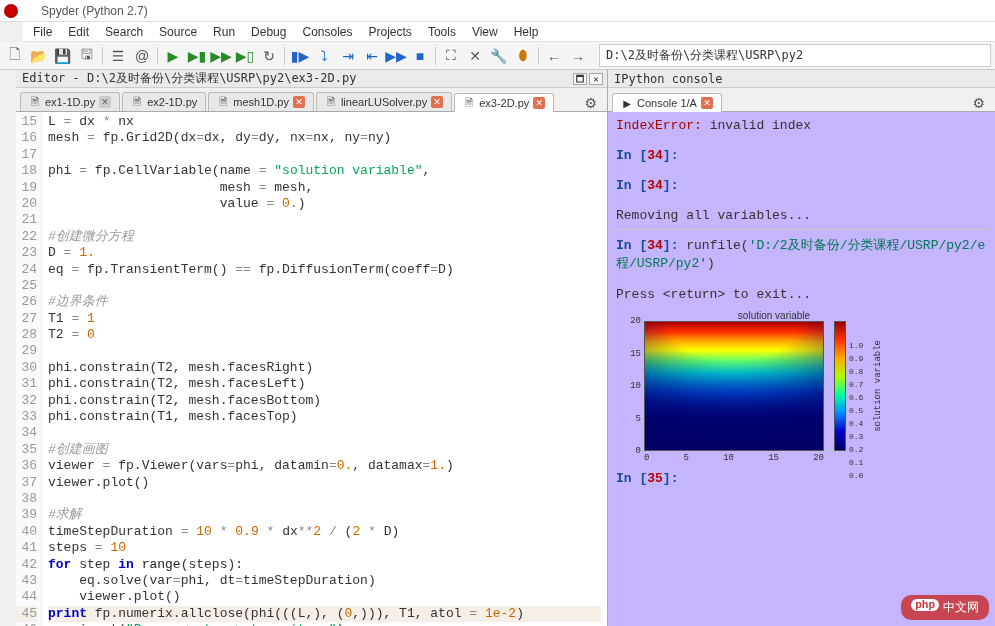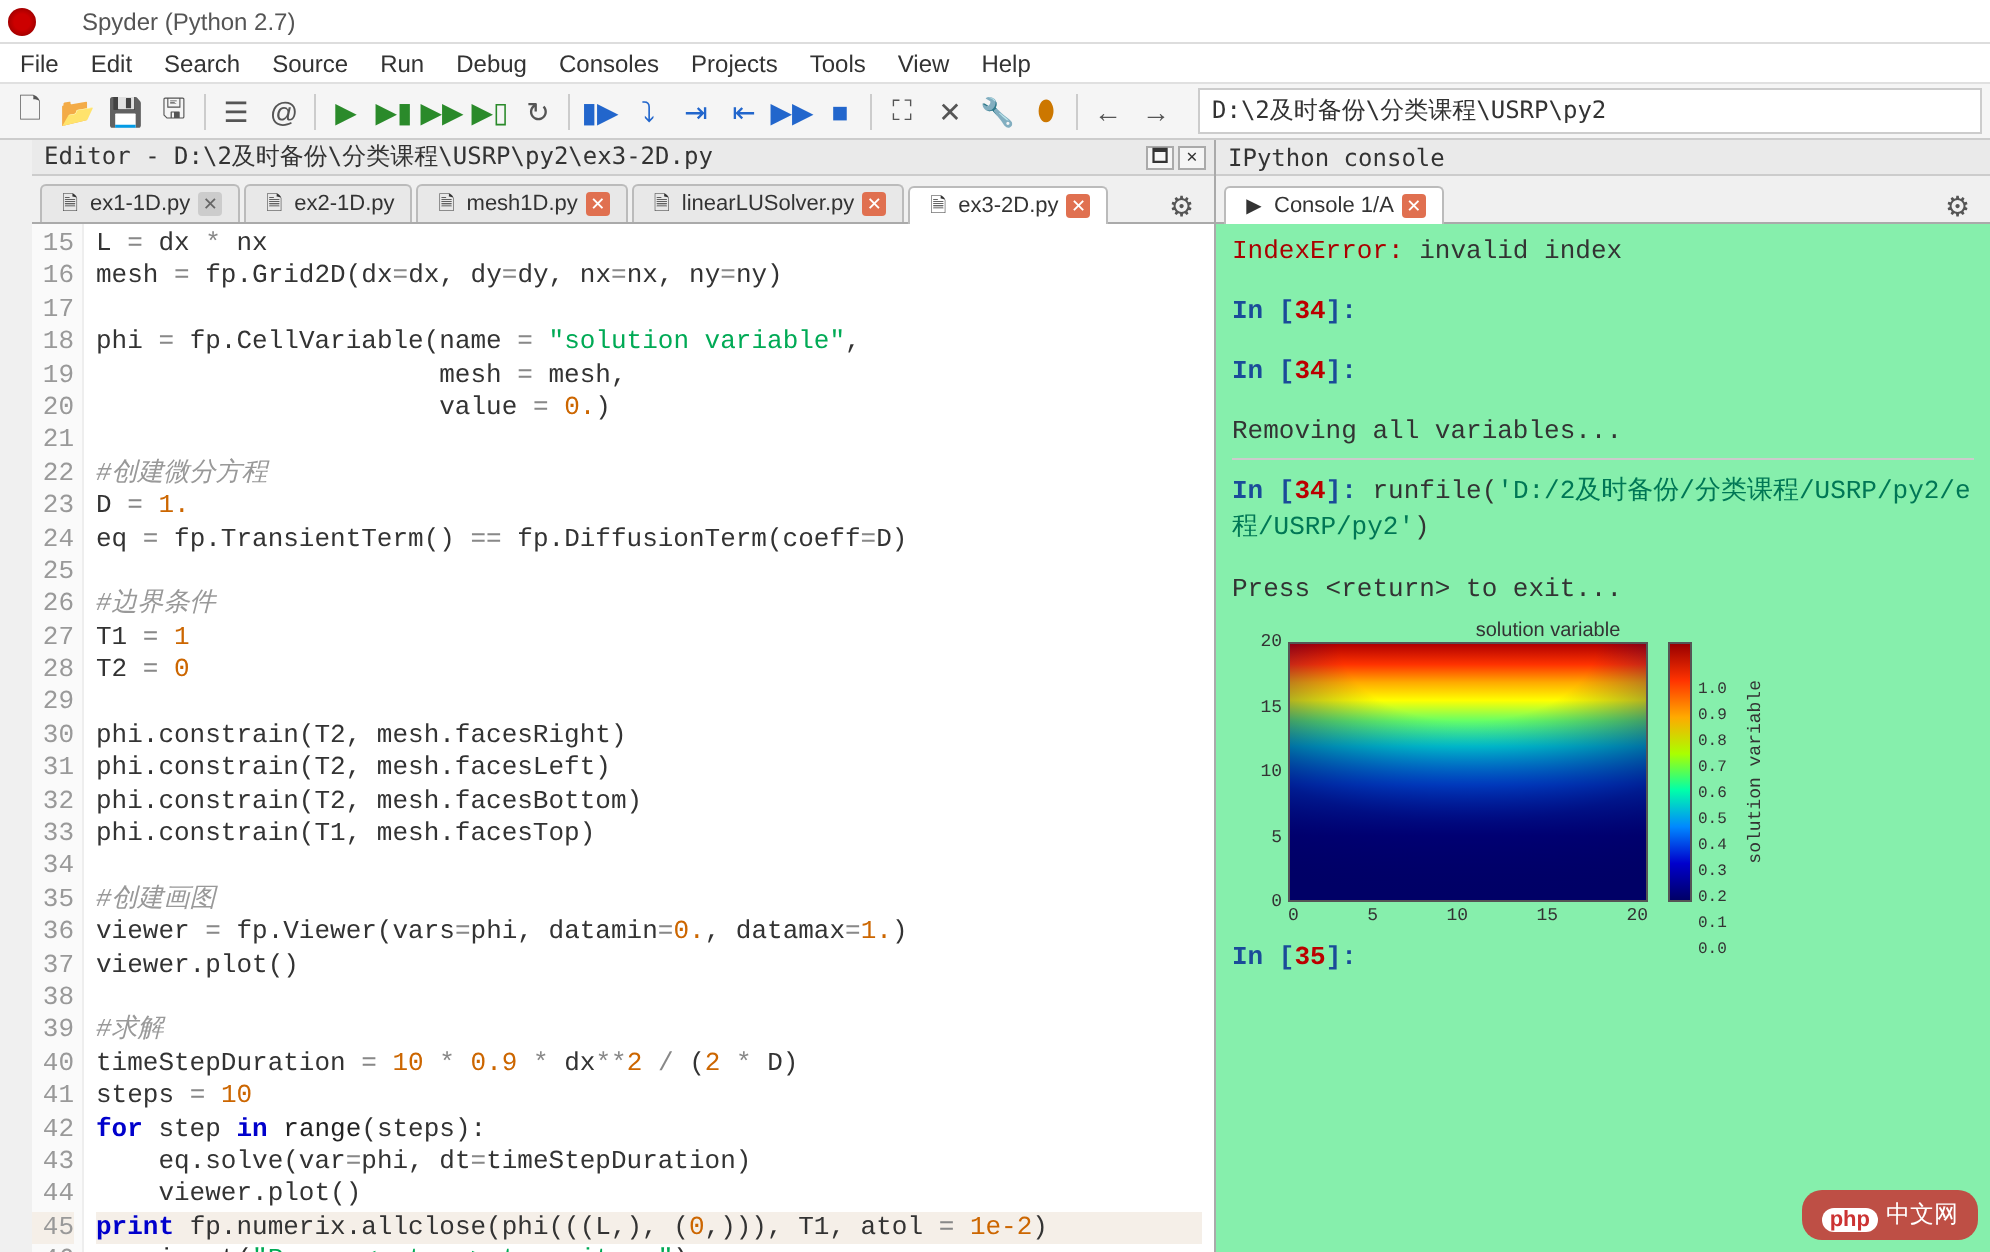--- a/index.html
+++ b/index.html
@@ -1,31 +1,31 @@
 <!DOCTYPE html>
 <html><head>
 <meta charset="utf-8">
 <style>
 * { margin: 0; padding: 0; box-sizing: border-box; }
 body { font-family: "Segoe UI", Tahoma, sans-serif; font-size: 12px; background: #f0f0f0; color: #333; width: 995px; height: 626px; overflow: hidden; position: relative; }
 .title-bar { height: 22px; display: flex; align-items: center; padding: 0 4px; background: #fff; border-bottom: 1px solid #ddd; gap: 17px; }
 .title-bar .logo { width: 14px; height: 14px; background: radial-gradient(circle, #cc0000 40%, #800000 100%); border-radius: 50%; margin-right: 6px; }
 .title-bar .title { font-size: 12px; color: #555; }
-.menu-bar { height: 20px; display: flex; align-items: center; padding: 0 2px; background: #fff; border-bottom: 1px solid #e0e0e0; }
+.menu-bar { height: 20px; display: flex; align-items: center; padding: 0 2px; background: #fff; border-bottom: 1px solid #e0e0e0; margin-left: 23px; }
 .menu-bar .item { padding: 2px 8px; font-size: 12px; color: #333; cursor: default; }
 .toolbar { height: 28px; display: flex; align-items: center; padding: 0 4px; background: #f5f5f5; border-bottom: 1px solid #ccc; gap: 2px; }
 .tb-btn { width: 22px; height: 22px; display: flex; align-items: center; justify-content: center; border: 1px solid transparent; border-radius: 2px; font-size: 14px; color: #555; }
 .tb-sep { width: 1px; height: 18px; background: #ccc; margin: 0 2px; }
 .tb-btn.green { color: #2a8a2a; }
 .tb-btn.blue { color: #2266cc; }
 .tb-btn.orange { color: #cc7700; }
 .path-display { flex: 1; margin-left: 8px; padding: 2px 6px; background: #fff; border: 1px solid #ccc; font-family: "SimSun", monospace; font-size: 12px; color: #333; }
 .main-area { display: flex; height: calc(626px - 70px); }
 .editor-pane { width: 608px; display: flex; flex-direction: column; border-right: 1px solid #aaa; padding-left: 16px; }
-.console-pane { flex: 1; display: flex; flex-direction: column; background: #86efac; }
+.console-pane { flex: 1; display: flex; flex-direction: column; background: #c4b5fd; }
 .pane-header { height: 18px; padding: 1px 6px; background: #eaeaea; border-bottom: 1px solid #ccc; font-family: "SimSun", monospace; font-size: 12px; color: #333; display: flex; align-items: center; position: relative; }
 .pane-header .close-btns { position: absolute; right: 4px; display: flex; gap: 2px; }
 .pane-header .close-btns span { width: 14px; height: 12px; border: 1px solid #aaa; font-size: 9px; text-align: center; line-height: 10px; background: #f5f5f5; }
 .tab-bar { display: flex; align-items: flex-end; height: 24px; background: #f0f0f0; border-bottom: 1px solid #aaa; padding: 0 4px; gap: 2px; }
 .tab { display: flex; align-items: center; padding: 3px 8px; background: #e8e8e8; border: 1px solid #bbb; border-bottom: none; border-radius: 3px 3px 0 0; font-size: 11px; gap: 4px; }
 .tab.active { background: #fff; position: relative; top: 1px; }
 .tab .file-icon { width: 12px; height: 12px; display: inline-flex; align-items: center; justify-content: center; font-size: 10px; }
 .tab .close-x { width: 12px; height: 12px; background: #e07050; color: #fff; border-radius: 2px; font-size: 9px; text-align: center; line-height: 12px; }
 .tab .close-x.gray { background: #ccc; color: #666; }
 .gear { margin-left: auto; font-size: 14px; color: #555; padding: 0 6px; }
@@ -51,21 +51,21 @@
 .plot-inner { display: flex; align-items: flex-start; }
 .plot-yaxis { width: 20px; position: relative; height: 130px; font-size: 9px; color: #333; }
 .plot-yaxis div { position: absolute; right: 3px; transform: translateY(-50%); }
 .heatmap { width: 180px; height: 130px; position: relative; border: 1px solid #555; background: linear-gradient(to bottom, #b00000 0%, #ff3300 8%, #ffaa00 15%, #ffff00 22%, #66ff66 30%, #00dddd 40%, #0066ff 55%, #000099 75%, #000066 100%); }
 .heatmap::before { content:""; position:absolute; inset:0; background: radial-gradient(ellipse 120% 100% at 50% 0%, transparent 0%, transparent 30%, rgba(0,0,102,0.7) 70%, rgba(0,0,102,1) 100%); }
 .plot-xaxis { display: flex; justify-content: space-between; font-size: 9px; color: #333; width: 180px; margin-left: 20px; padding-top: 2px; }
 .colorbar { width: 12px; height: 130px; margin-left: 10px; border: 1px solid #555; background: linear-gradient(to top, #000066, #0000cc, #0088ff, #00ffaa, #aaff00, #ffaa00, #ff3300, #990000); }
 .cb-labels { position: relative; height: 130px; font-size: 8px; color: #333; margin-left: 3px; width: 20px; }
 .cb-labels div { position: absolute; left: 0; transform: translateY(-50%); margin-top: 24px; }
 .cb-title { writing-mode: vertical-rl; transform: rotate(180deg); font-size: 9px; color: #333; align-self: center; margin-left: 4px; }
-.watermark { position: absolute; right: 6px; bottom: 6px; background: rgba(200,50,50,0.85); color: #fff; padding: 4px 10px; border-radius: 10px; font-size: 12px; font-family: Liberation Sans, sans-serif; display: flex; align-items: flex-end; gap: 4px; }
+.watermark { position: absolute; right: 6px; bottom: 6px; background: rgba(200,50,50,0.85); color: #fff; padding: 4px 10px; border-radius: 10px; font-size: 12px; font-family: Liberation Mono, monospace; display: flex; align-items: flex-start; gap: 4px; }
 .watermark .php { background: #fff; color: #c33; border-radius: 8px; padding: 0 4px; font-weight: bold; font-size: 11px; }
 </style>
 </head>
 <body>
 
 <div class="title-bar">
   <span class="logo"></span>
   <span class="title">Spyder (Python 2.7)</span>
 </div>
 

